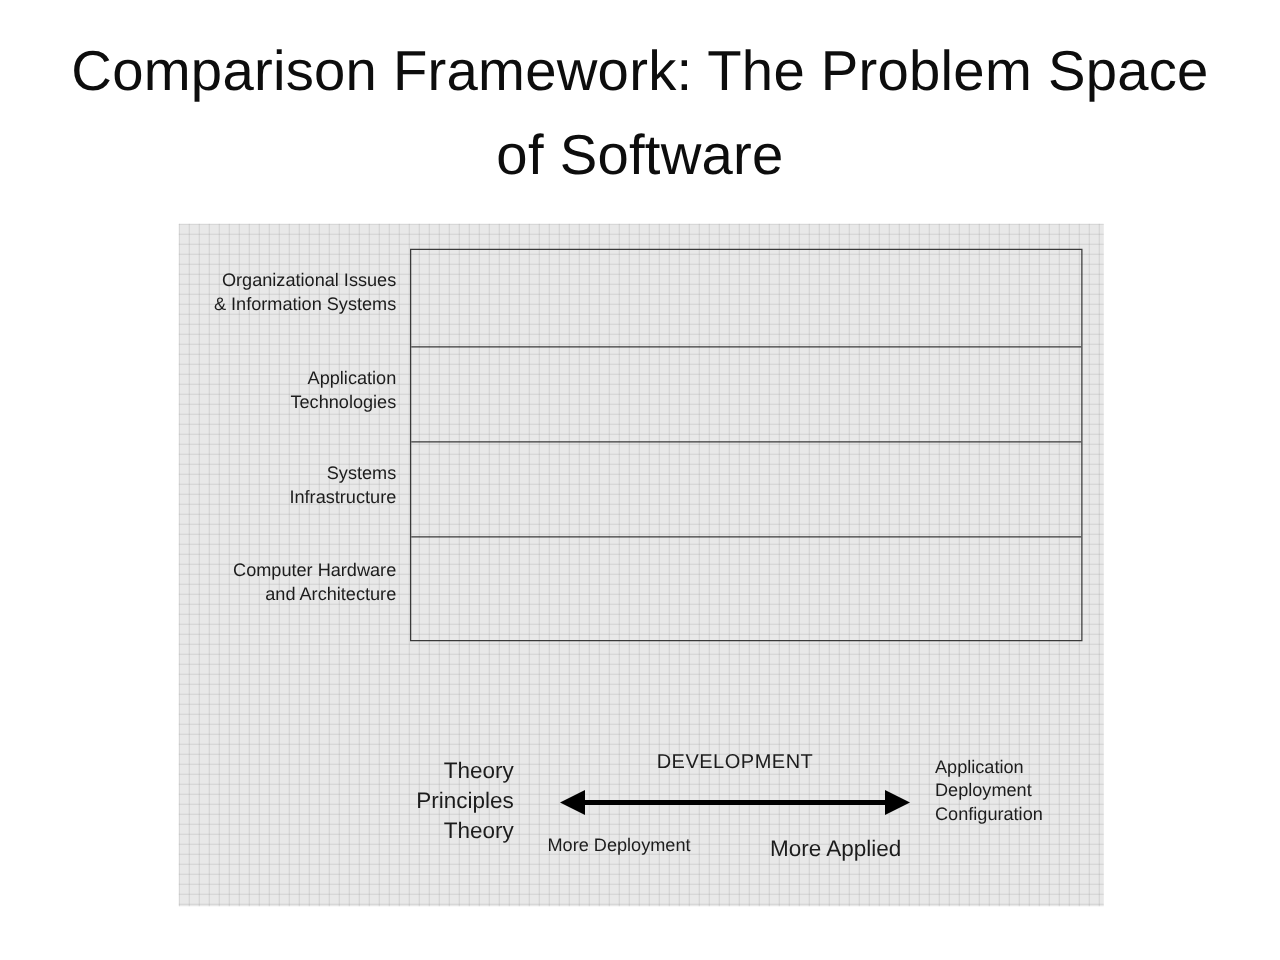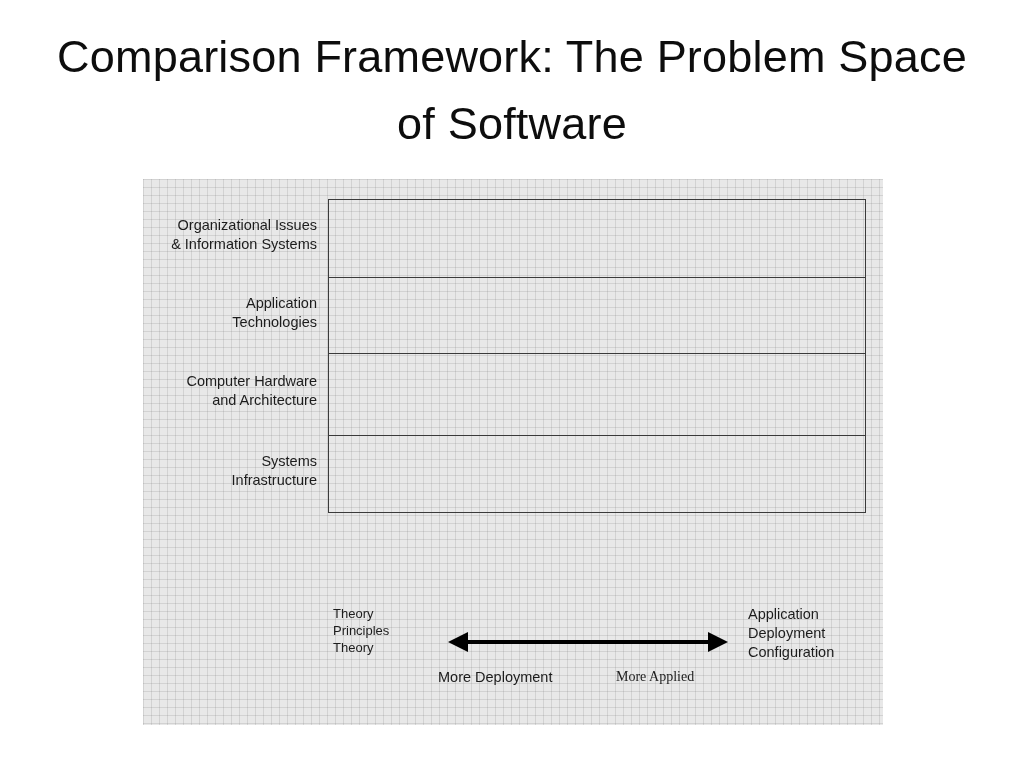--- a/index.html
+++ b/index.html
@@ -89,25 +89,25 @@
     position: absolute;
     left: 185px;
     top: 418px;
     width: 560px;
     height: 110px;
   }
   .axis-left-text {
     position: absolute;
     left: 5px;
     top: 8px;
-    font-size: 13px;
+    font-size: 18px;
     line-height: 1.32;
     color: #1c1c1c;
     white-space: pre-line;
-    text-align: left;
+    text-align: right;
   }
   .axis-right-text {
     position: absolute;
     left: 420px;
     top: 8px;
     width: 140px;
     font-size: 14.5px;
     line-height: 1.32;
     color: #1c1c1c;
     white-space: pre-line;
@@ -134,23 +134,22 @@
     position: absolute;
     left: 110px;
     top: 72px;
     font-size: 14.5px;
     color: #1c1c1c;
   }
   .axis-sub-right {
     position: absolute;
     left: 288px;
     top: 72px;
-    font-size: 14px;
-    color: #1c1c1c;
-    font-family: Liberation Serif, serif;
+    font-size: 18px;
+    color: #1c1c1c;
   }
 </style>
 </head>
 <body>
 
 <h1 class="slide-title">Comparison Framework:  The Problem Space of Software</h1>
 
 <div class="figure">
 
   <div class="stack">
@@ -159,36 +158,37 @@
       <div class="layer-label lbl-1">Organizational Issues
 &amp; Information Systems</div>
     </div>
 
     <div class="layer-row row-h2">
       <div class="layer-label lbl-2">Application
 Technologies</div>
     </div>
 
 
+    <div class="layer-row row-h4">
+      <div class="layer-label lbl-4">Systems
+Infrastructure</div>
+    </div>
+
     <div class="layer-row row-h5">
       <div class="layer-label lbl-5">Computer Hardware
 and Architecture</div>
-    </div>
-
-    <div class="layer-row row-h4">
-      <div class="layer-label lbl-4">Systems
-Infrastructure</div>
     </div>
 
   </div>
 
   <div class="axis">
     <div class="axis-left-text">Theory
 Principles
 Theory</div>
+    <div class="axis-top-label">DEVELOPMENT</div>
 
     <div class="arrow">
       <svg width="280" height="26" viewBox="0 0 280 26" xmlns="http://www.w3.org/2000/svg">
         <line x1="16" y1="13" x2="264" y2="13" stroke="#000000" stroke-width="4"></line>
         <polygon points="0,13 20,3 20,23" fill="#000000"></polygon>
         <polygon points="280,13 260,3 260,23" fill="#000000"></polygon>
       </svg>
     </div>
 
     <div class="axis-sub-left">More Deployment</div>

